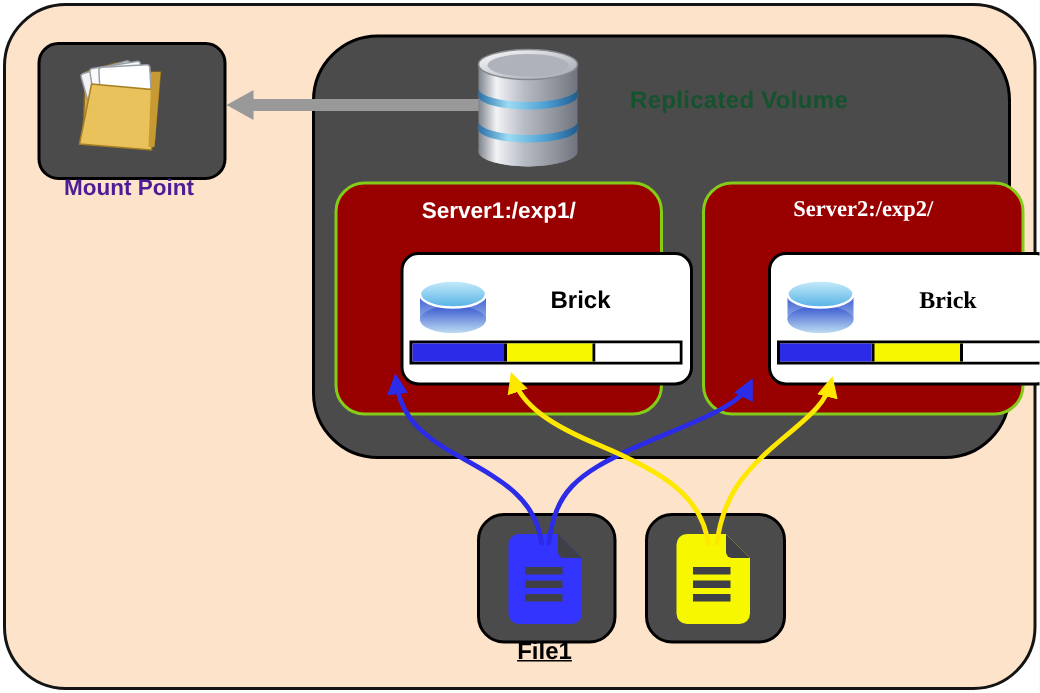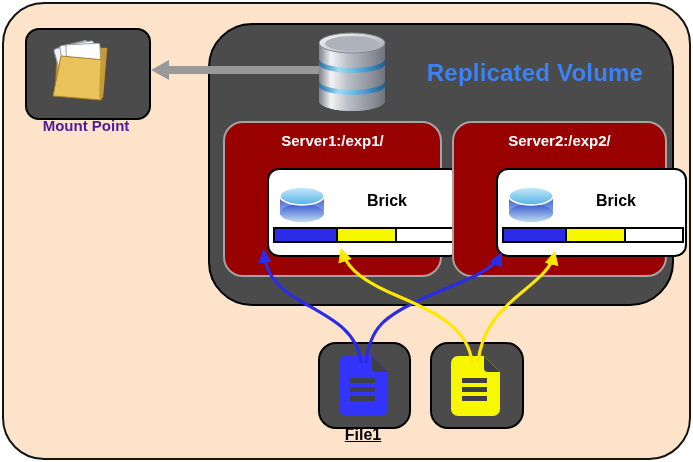--- a/index.html
+++ b/index.html
@@ -16,27 +16,27 @@
   }
 
   
   .graybox{background:#4B4B4B;border:2px solid #000;}
 
   .mount-box{left:25px;top:28px;width:122px;height:88px;border-radius:14px;}
   .mount-label{left:10px;top:117px;width:152px;text-align:center;
     font-size:15px;font-weight:bold;color:#4c1d95;}
 
   .volume-box{left:208px;top:23px;width:462px;height:279px;border-radius:44px;}
-  .volume-title{left:420px;top:59px;width:230px;text-align:center;
-    font-size:24px;font-weight:bold;color:#3b82f6;letter-spacing:.2px;}
-
-  .server{width:215px;height:152px;background:#990000;border:2px solid #a3a3a3;
+  .volume-title{left:420px;top:59px;width:230px;text-align:left;
+    font-size:16px;font-weight:bold;color:#14532d;letter-spacing:.2px;}
+
+  .server{width:215px;height:152px;background:#990000;border:2px solid #84cc16;
     border-radius:20px;}
   .server1{left:223px;top:121px;}
-  .server2{left:452px;top:121px;width:211px;}
+  .server2{left:468px;top:121px;width:211px;font-family:Liberation Serif, serif;}
   .server-label{position:absolute;left:0;top:9px;width:100%;text-align:center;
     font-size:15px;font-weight:bold;color:#fff;}
   .brickbox{position:absolute;left:10px;top:45px;width:191px;height:85px;
     background:#fff;border:2px solid #000;border-radius:12px;margin-left:32px;}
   .server2 .brickbox{width:187px;}
   .disk-wrap{position:absolute;left:8px;top:13px;width:50px;height:44px;}
   .brick-label{position:absolute;left:58px;top:22px;width:120px;text-align:center;
     font-size:16px;font-weight:bold;color:#000;}
   .bar{position:absolute;left:4px;top:57px;width:182px;height:16px;
     border:2px solid #000;background:#fff;display:flex;box-sizing:border-box;}

